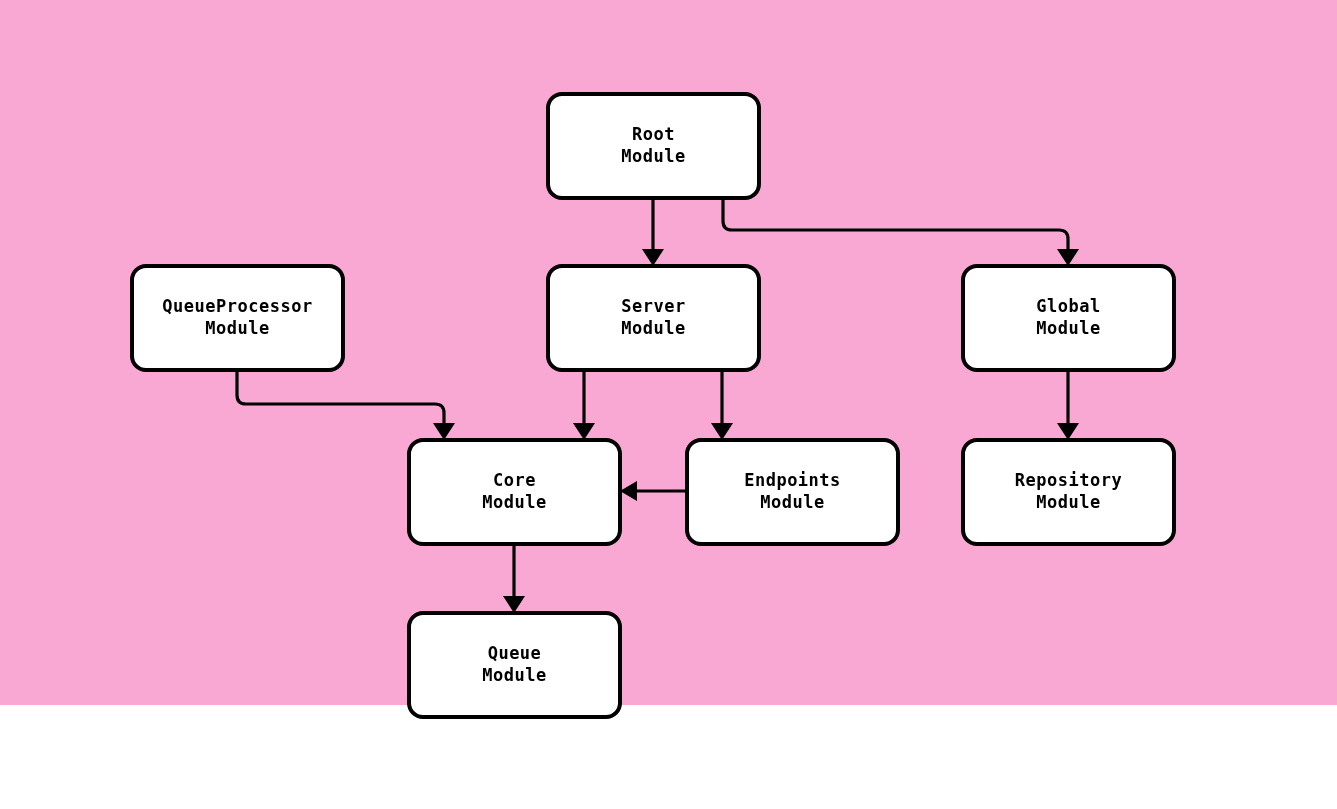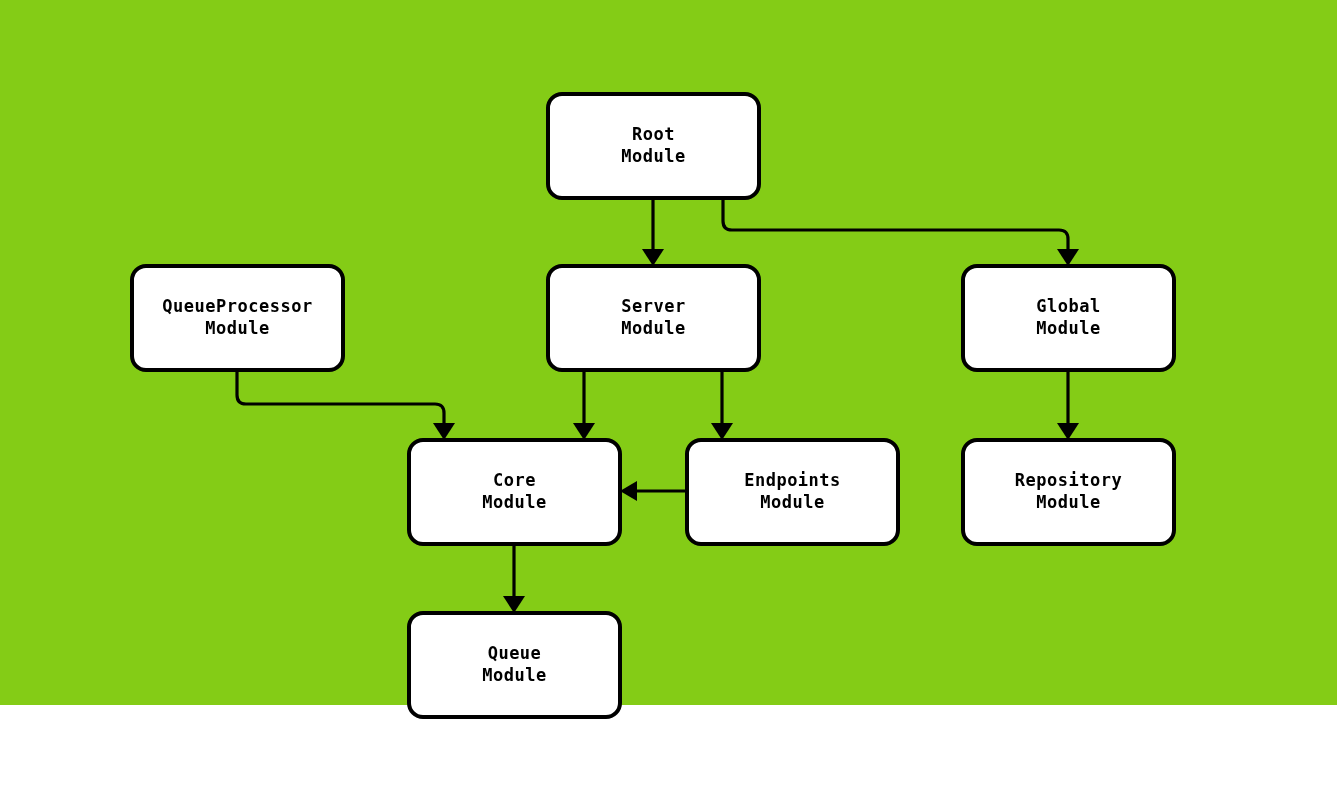--- a/index.html
+++ b/index.html
@@ -10,21 +10,21 @@
   body {
     width: 1337px;
     height: 809px;
     font-family: "DejaVu Sans Mono", monospace;
     overflow: hidden;
   }
   #diagram-root {
     position: relative;
     width: 1337px;
     height: 705px;
-    background: #84cc16;
+    background: #f9a8d4;
   }
   svg#graph {
     display: block;
     width: 1337px;
     height: 809px;
   }
   .node-box {
     fill: #ffffff;
     stroke: #000000;
     stroke-width: 4;

